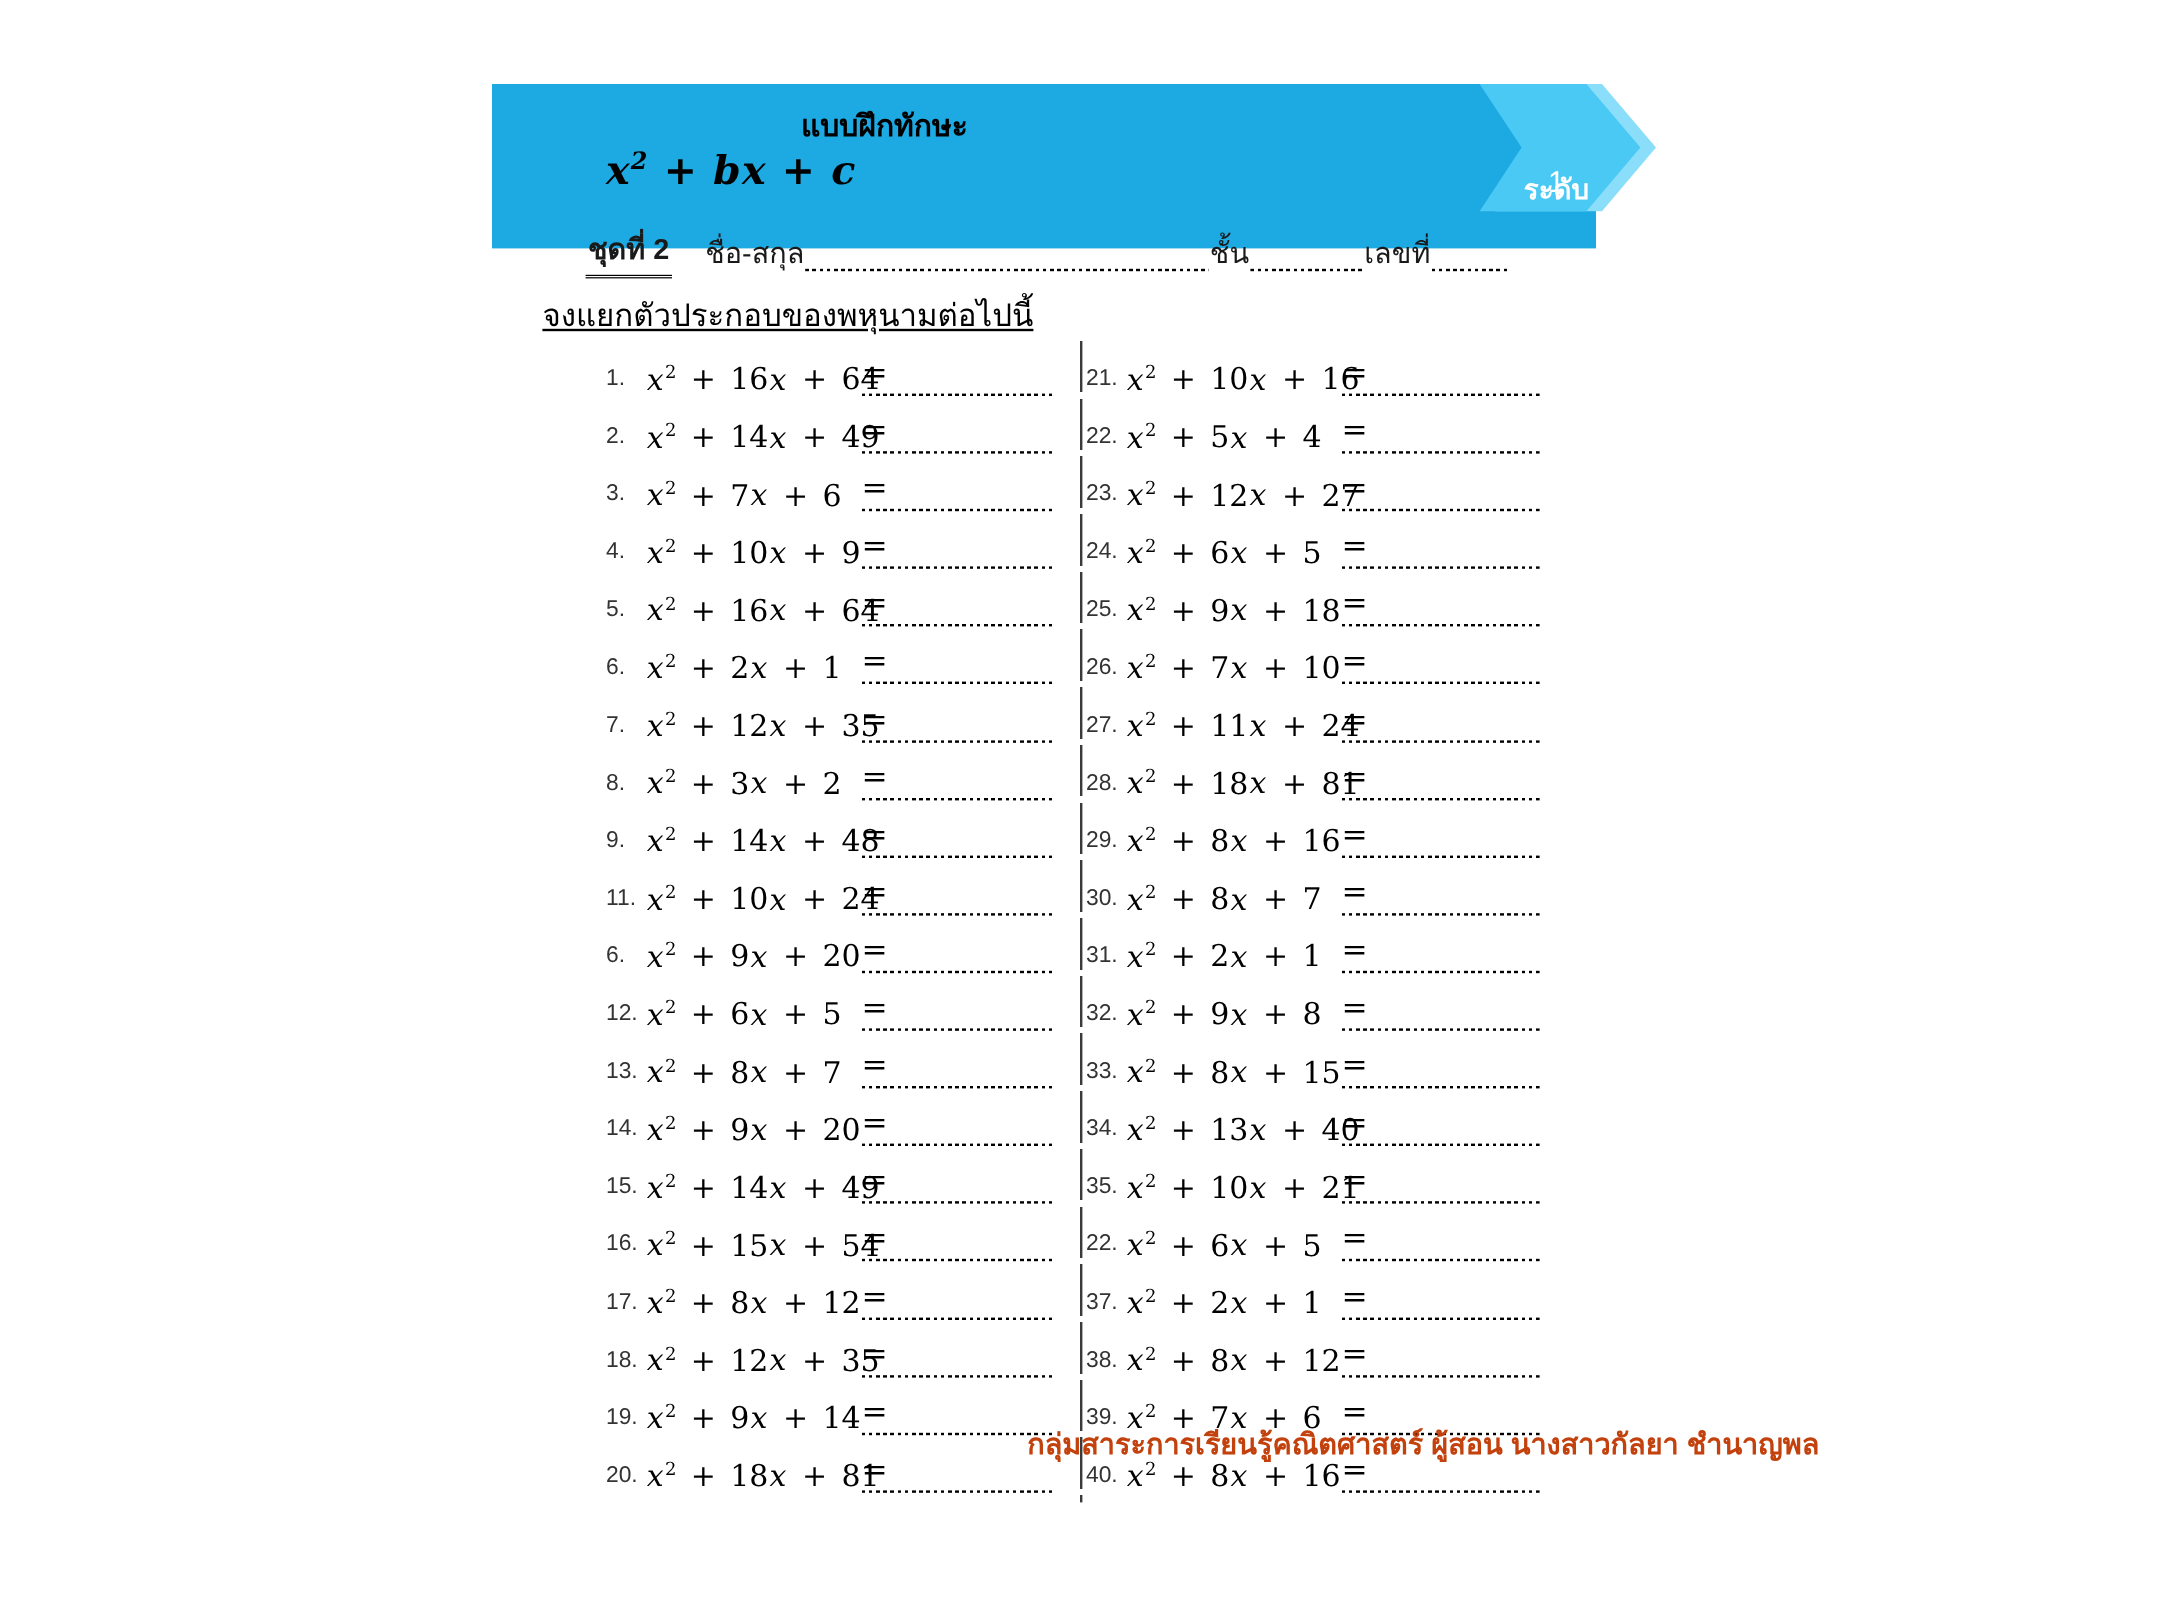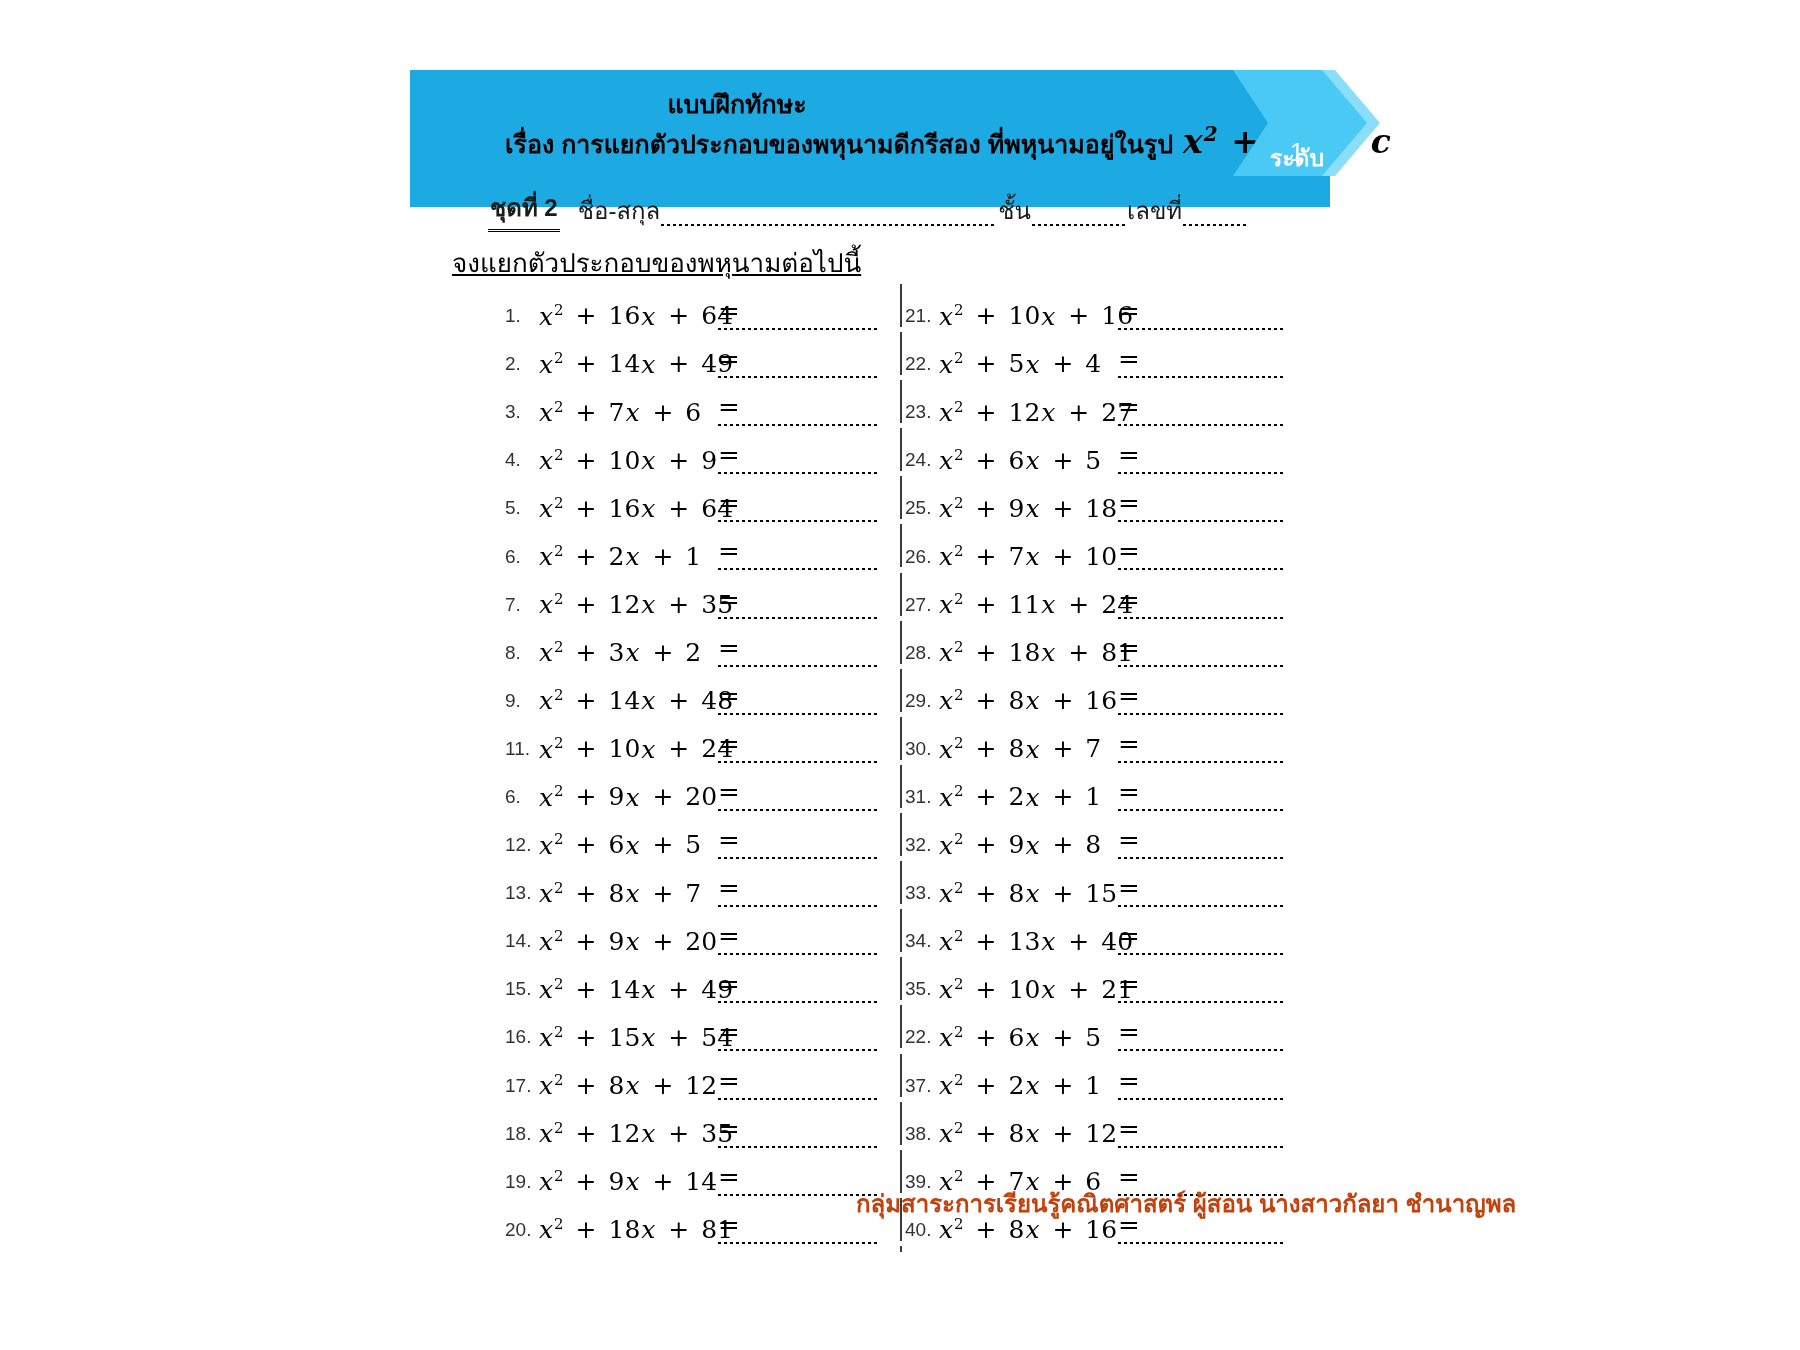--- a/index.html
+++ b/index.html
@@ -37,21 +37,21 @@
     position:absolute;left:77px;top:68px;transform:translateX(-50%);
     color:#fff;font-size:25px;
   }
   
   .info-line{
     position:absolute;left:488px;top:198px;width:772px;height:34px;
     display:flex;align-items:flex-end;font-size:24px;white-space:nowrap;
   }
   .info-line .lbl{padding-bottom:2px;}
   .set-number{
-    font-weight:bold;border-bottom:3px double #000;padding:0 2px 1px 2px;margin-right:18px;
+    font-weight:bold;border-bottom:3px double #000;padding:0 2px 1px 2px;margin-right:28px;
   }
   .leader{
     height:24px;margin:0 1px 6px 1px;
     background-image:repeating-linear-gradient(90deg,#000 0 3px,transparent 3px 6px);
     background-size:100% 2px;background-position:left bottom;background-repeat:no-repeat;
   }
   .leader.name{width:336px;}
   .leader.cls{width:94px;}
   .leader.num{width:66px;}
   
@@ -95,21 +95,20 @@
   .footer{
     position:absolute;left:856px;top:1184px;font-size:24px;color:#c2410c;white-space:nowrap;font-weight:bold;
   }
 </style>
 </head>
 <body>
 
 <div class="band" style="background: rgb(29, 169, 226);"></div>
 <div class="band-title">แบบฝึกทักษะ</div>
 <div class="band-subtitle">
-  <span>เรื่อง การแยกตัวประกอบของพหุนามดีกรีสอง ที่พหุนามอยู่ในรูป</span>
   <span class="formula"><i>x</i><sup>2</sup> + <i>b</i><i>x</i> + <i>c</i></span>
 </div>
 
 <div class="chevron-wrap">
   <svg width="172" height="137" viewBox="0 0 172 137">
     <polygon id="chev-back" points="26,0 115,0 160,53 115,106 26,106 61,53" fill="#8adef9"></polygon>
     <polygon id="chev-front" points="13,0 102,0 147,53 102,106 13,106 48,53" fill="#4bc9f5"></polygon>
   </svg>
   <div class="level-label">ระดับ</div>
   <div class="level-value">1</div>

